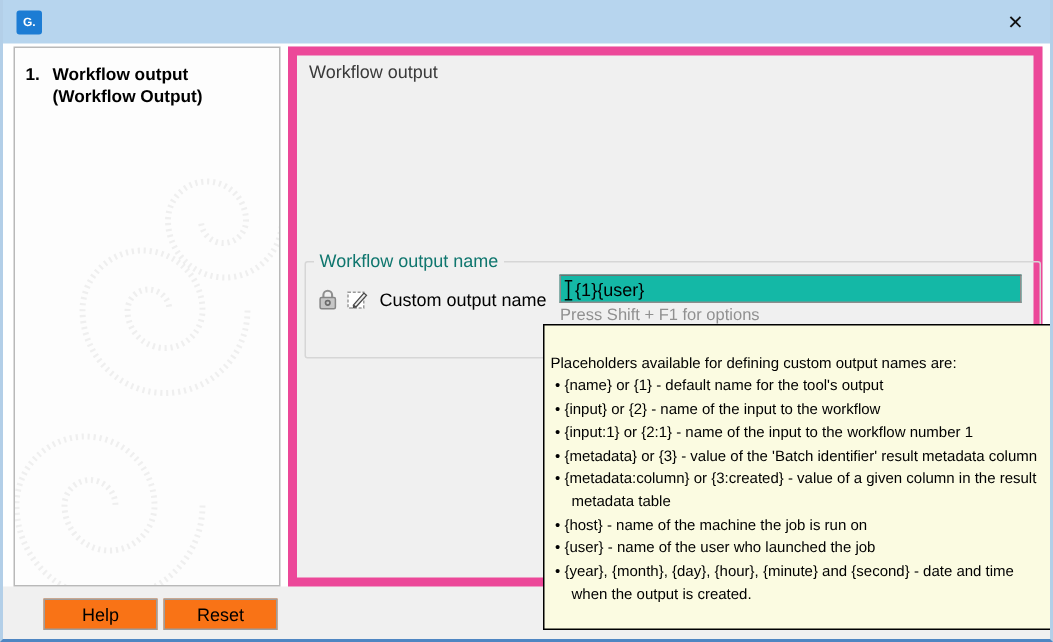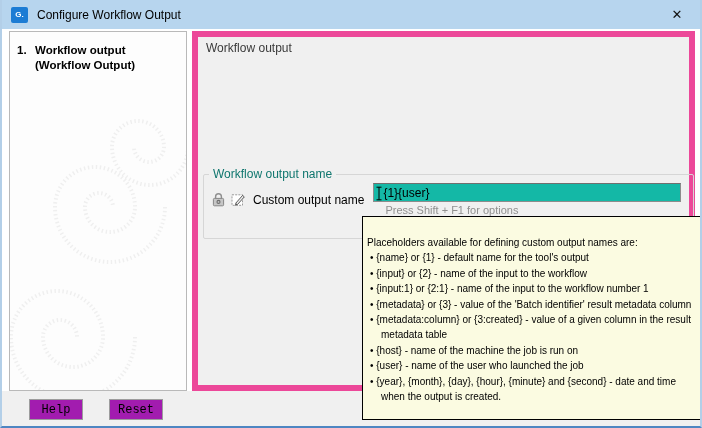--- a/index.html
+++ b/index.html
@@ -12,22 +12,22 @@
   
   .titlebar{position:absolute;left:0;top:0;right:0;height:29px;background:#b7d5ee;
     display:flex;align-items:center;padding:0 0 0 9px;}
   .app-icon{width:17px;height:16px;background:#1c7cd4;color:#fff;font-size:8px;font-weight:bold;
     display:flex;align-items:center;justify-content:center;border-radius:2px;flex:0 0 auto;}
   .win-title{font-size:12px;color:#000;margin-left:9px;}
   .close-btn{margin-left:auto;width:46px;height:29px;display:flex;align-items:center;justify-content:center;
     font-size:13px;color:#111;cursor:default;}
   
   .footerbar{position:absolute;left:0;right:0;top:391px;bottom:0;background:#f0f0f0;}
-  .btn{position:absolute;top:399px;width:54px;height:21px;background:#a21caf;border:1px solid #9d9d9d;
-    font-family:Liberation Mono, monospace;font-size:12px;color:#000;padding:0;}
+  .btn{position:absolute;top:399px;width:76px;height:21px;background:#f97316;border:1px solid #9d9d9d;
+    font-family:Liberation Sans, sans-serif;font-size:12px;color:#000;padding:0;}
   .btn-help{left:27px;}
   .btn-reset{left:107px;}
   
   .sidebar{position:absolute;left:7px;top:31px;width:178px;height:360px;background:#fdfdfd;
     border:1px solid #b9b9b9;overflow:hidden;}
   .watermark{position:absolute;left:0;top:0;}
   .step{position:relative;display:flex;gap:5px;padding:11px 6px 0 7px;font-size:11.5px;font-weight:bold;
     color:#000;line-height:15px;}
   .step-num{flex:0 0 13px;}
   
@@ -39,36 +39,35 @@
   fieldset.group legend{font-size:12px;color:#0f766e;margin-left:5px;padding:0 4px;}
   .row{display:flex;align-items:center;padding:2px 12px 0 8px;}
   .icon{flex:0 0 auto;display:inline-flex;align-items:center;}
   .lock-icon{margin-right:6px;}
   .edit-icon{margin-right:7px;}
   .field-label{font-size:12px;color:#000;margin-right:9px;white-space:nowrap;}
   .field{flex:1;min-width:0;}
   .textbox{position:relative;height:19px;background:#14b8a6;border:1px solid #8c8c8c;border-top-color:#6f6f6f;
     display:flex;align-items:center;font-size:12px;color:#000;padding:0 3px 0 9px;}
   .ibeam{position:absolute;left:1px;top:2px;}
-  .hint{font-size:11px;color:#909090;margin-top:2px;margin-left:12px;}
+  .hint{font-size:11px;color:#909090;margin-top:2px;}
   
   .tooltip{position:absolute;left:360px;top:216px;width:345px;height:204px;background:#fbfbe1;
     border:1px solid #000;padding:18px 4px;font-size:10px;line-height:15.4px;color:#000;z-index:5;overflow:hidden;}
   .tooltip ul{margin:0;padding:0 0 0 3px;list-style:none;}
   .tooltip li{padding-left:11px;text-indent:-11px;}
   .tooltip li::before{content:"\2022  ";}
 </style>
 </head>
 <body>
 
 <div class="window">
 
   <div class="titlebar">
     <span class="app-icon">G.</span>
-    <span class="win-title">Configure Workflow Output</span>
     <span class="close-btn">✕</span>
   </div>
 
   <div class="footerbar"></div>
 
   <div class="sidebar">
     <svg class="watermark" width="178" height="360" viewBox="0 0 178 360">
       <g fill="none" stroke="#000" stroke-opacity="0.055" stroke-width="4" stroke-dasharray="1.5 2.5">
         <path d="M155 175 A55 55 0 1 1 45 175 A40 40 0 1 1 125 175 A25 25 0 1 1 75 175 A14 14 0 1 1 103 175"></path>
         <path d="M178 115 A38 38 0 1 1 102 115 A26 26 0 1 1 154 115 A15 15 0 1 1 124 115"></path>

